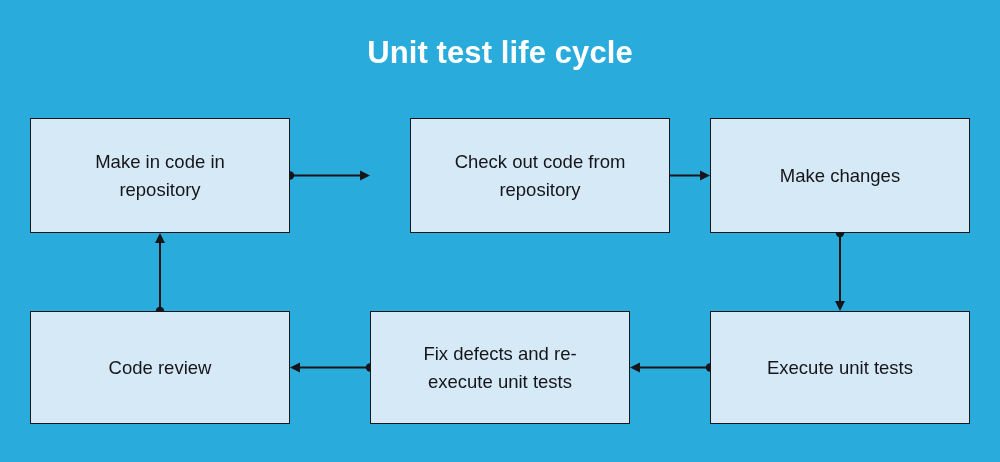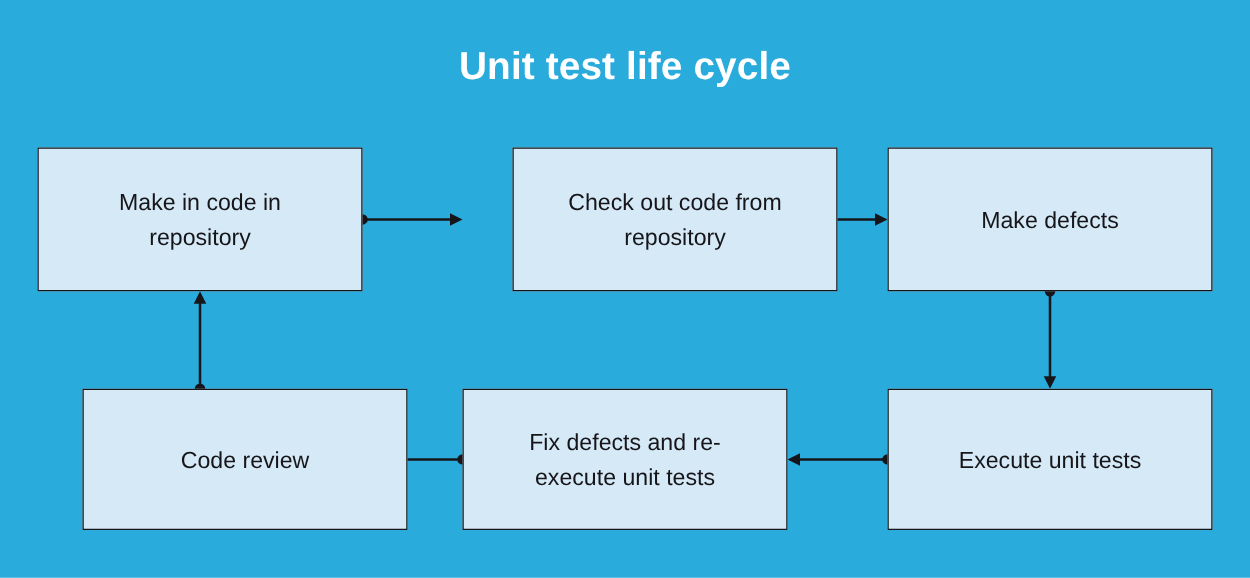--- a/index.html
+++ b/index.html
@@ -48,21 +48,21 @@
     line-height: 28px;
     color: #16161a;
     text-align: center;
     font-weight: normal;
     white-space: pre-line;
   }
   
   #box-checkin      { left: 30px;  top: 118px; width: 260px; height: 115px; }
   #box-checkout     { left: 370px; top: 118px; width: 260px; height: 115px; margin-left: 40px; }
   #box-make-changes { left: 710px; top: 118px; width: 260px; height: 115px; }
-  #box-code-review  { left: 30px;  top: 311px; width: 260px; height: 113px; margin-left: 36px; }
+  #box-code-review  { left: 30px;  top: 311px; width: 260px; height: 113px; }
   #box-fix-defects  { left: 370px; top: 311px; width: 260px; height: 113px; }
   #box-execute      { left: 710px; top: 311px; width: 260px; height: 113px; }
 
   #connector-layer {
     position: absolute;
     left: 0;
     top: 0;
     width: 1000px;
     height: 462px;
     pointer-events: none;
@@ -129,21 +129,21 @@
     <span class="flow-box-label">Make in code in
 repository</span>
   </div>
 
   <div class="flow-box" id="box-checkout">
     <span class="flow-box-label">Check out code from
 repository</span>
   </div>
 
   <div class="flow-box" id="box-make-changes">
-    <span class="flow-box-label">Make defects</span>
+    <span class="flow-box-label">Make changes</span>
   </div>
 
   <div class="flow-box" id="box-code-review">
     <span class="flow-box-label">Code review</span>
   </div>
 
   <div class="flow-box" id="box-fix-defects">
     <span class="flow-box-label">Fix defects and re-
 execute unit tests</span>
   </div>

